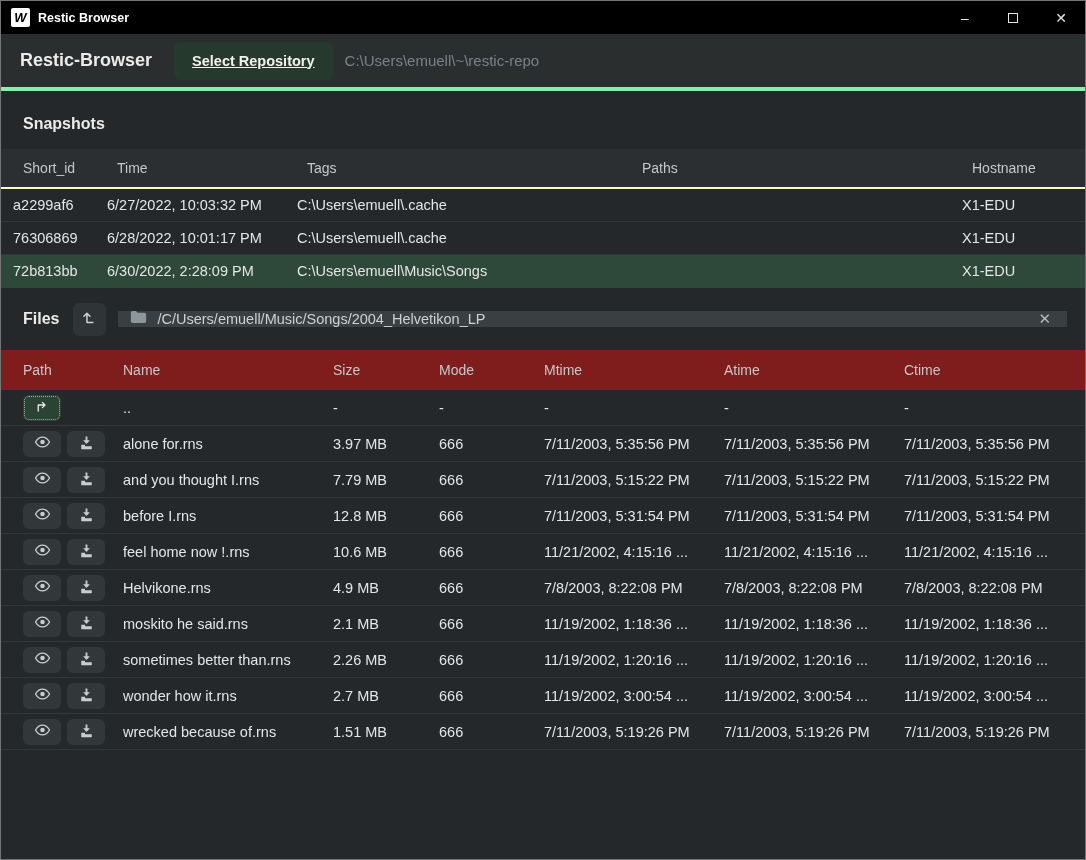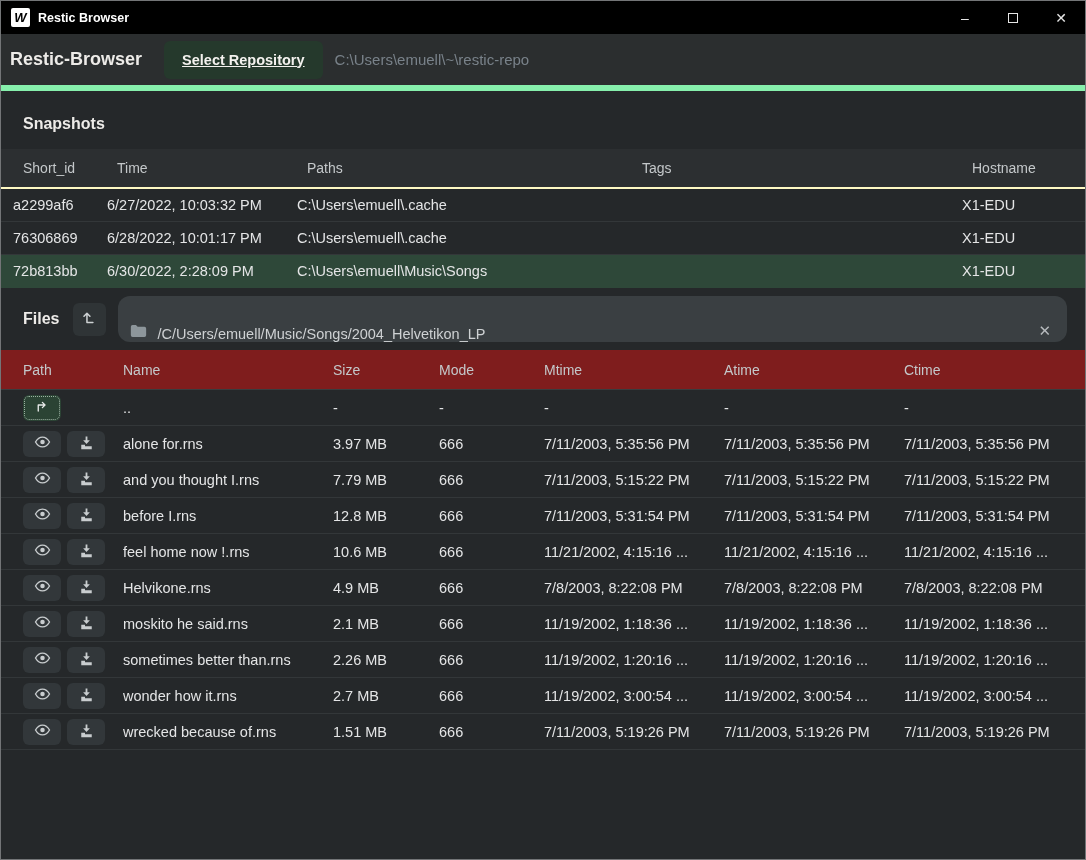--- a/index.html
+++ b/index.html
@@ -25,21 +25,21 @@
   .win-controls{ margin-left:auto; display:flex; height:100%; }
   .win-btn{
     width:48px; height:100%; display:flex; align-items:center; justify-content:center;
     color:#e6e6e6; font-size:14px; background:transparent; border:none; cursor:default;
   }
   .maximize-box{ width:10px; height:10px; border:1px solid #e6e6e6; display:inline-block; }
 
   
   .header{
     height:57px; background:#2b2e2f; display:flex; align-items:center;
-    padding:0 9px; border-bottom:6px solid #86efac;
+    padding:0 19px; border-bottom:4px solid #86efac;
   }
   .header-title{ font-size:18px; font-weight:bold; color:#edebe8; margin-right:22px; }
   .select-repo-btn{
     background:#25392c; color:#f3f1ee; font-weight:bold; font-size:14.5px;
     border:none; border-radius:6px; padding:11px 18px; cursor:pointer;
     font-family:"Liberation Sans", sans-serif;
     text-decoration:underline;
   }
   .repo-path{ color:#79828a; font-size:15px; margin-left:12px; }
 
@@ -70,22 +70,22 @@
   .files-bar{
     display:flex; align-items:center; margin-top:13px;
     padding:0 18px 0 22px; height:36px;
   }
   .files-heading{ font-size:16px; font-weight:bold; color:#edebe8; margin-right:14px; }
   .up-btn{
     width:33px; height:33px; border:none; border-radius:6px; background:#2f3436;
     display:flex; align-items:center; justify-content:center; margin-right:12px; cursor:pointer;
   }
   .pathbox{
-    flex:1; height:46px; background:#3a3f42; border-radius:12px;
-    display:flex; align-items:flex-end; padding:0 12px; gap:10px;
+    flex:1; height:16px; background:#3a3f42; border-radius:0;
+    display:flex; align-items:center; padding:0 12px; gap:10px;
   }
   .pathbox-text{ color:#ced1d3; font-size:14.5px; }
   .pathbox-clear{
     margin-left:auto; background:transparent; border:none; color:#b6babd;
     font-size:15px; cursor:pointer; padding:2px 4px;
   }
 
   
   .files-header, .file-row{
     display:grid;
@@ -131,22 +131,22 @@
     <span class="header-title">Restic-Browser</span>
     <button class="select-repo-btn">Select Repository</button>
     <span class="repo-path">C:\Users\emuell\~\restic-repo</span>
   </div>
 
   <div class="section-heading">Snapshots</div>
 
   <div class="snap-header">
     <div>Short_id</div>
     <div>Time</div>
+    <div>Tags</div>
     <div>Paths</div>
-    <div>Tags</div>
     <div>Hostname</div>
   </div>
   <div>
       <div class="snap-row">
         <div>a2299af6</div>
         <div>6/27/2022, 10:03:32 PM</div>
         <div>C:\Users\emuell\.cache</div>
         <div></div>
         <div>X1-EDU</div>
       </div>

